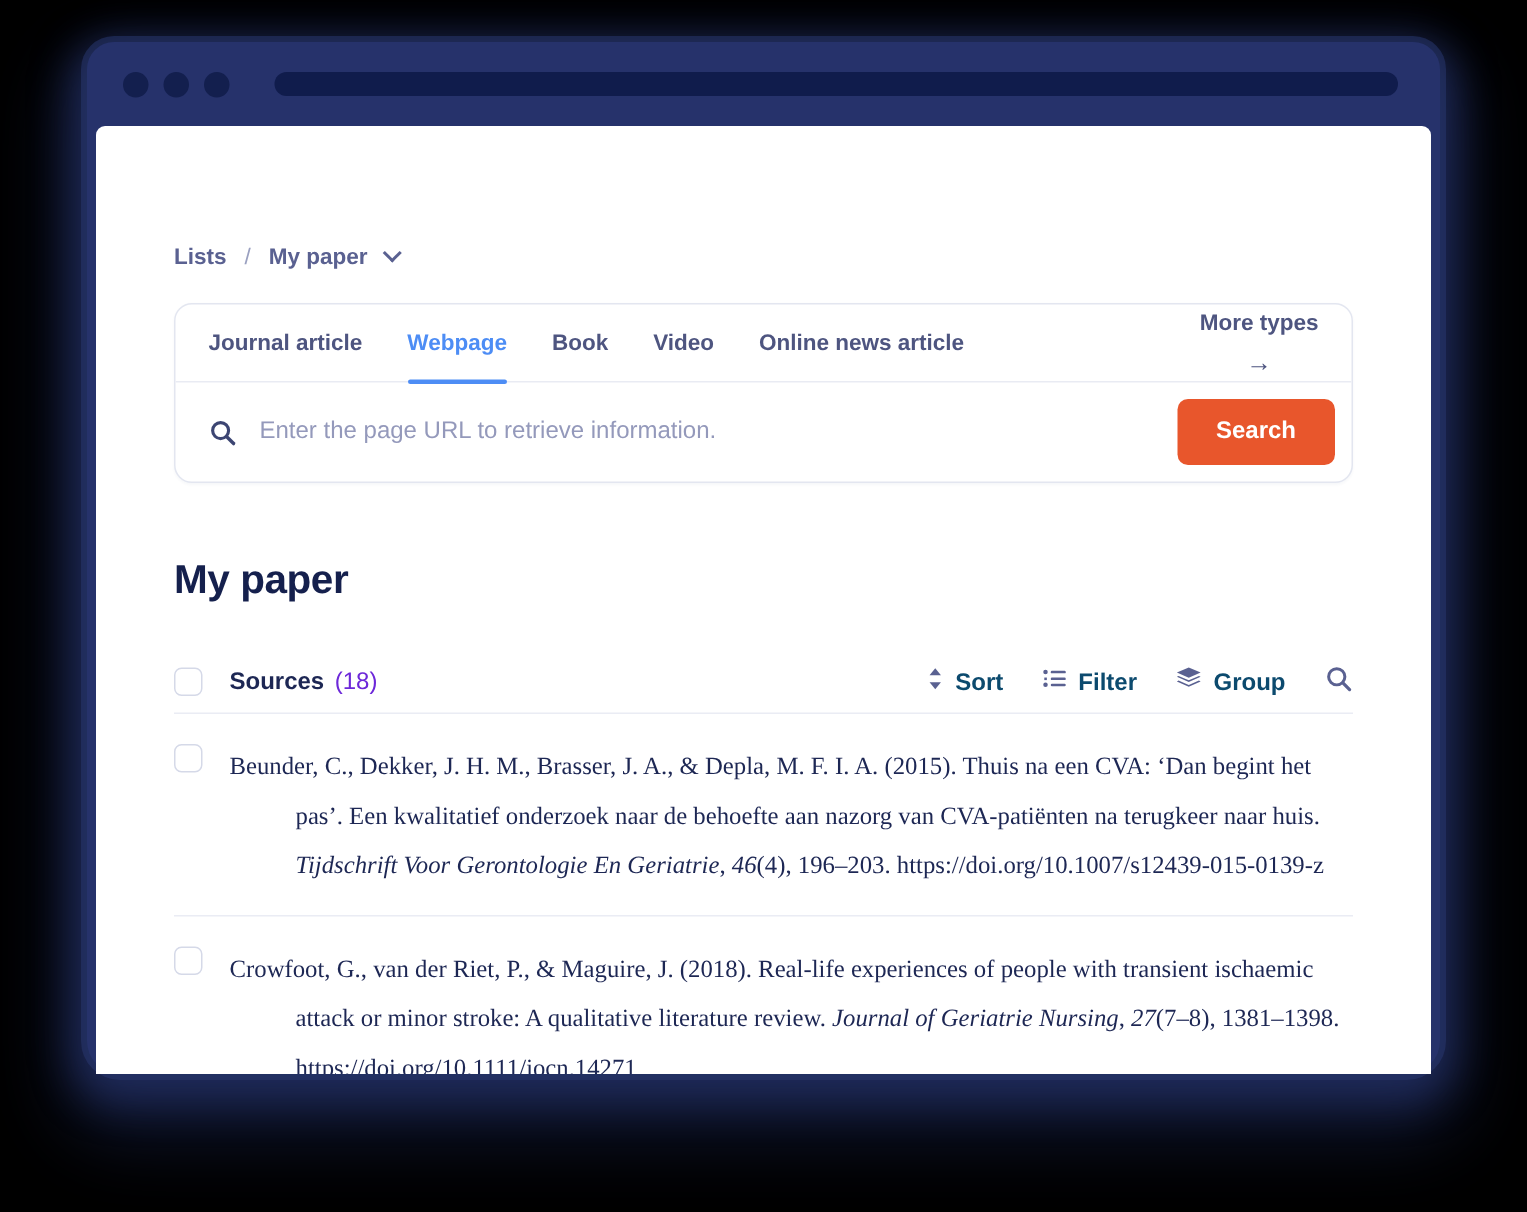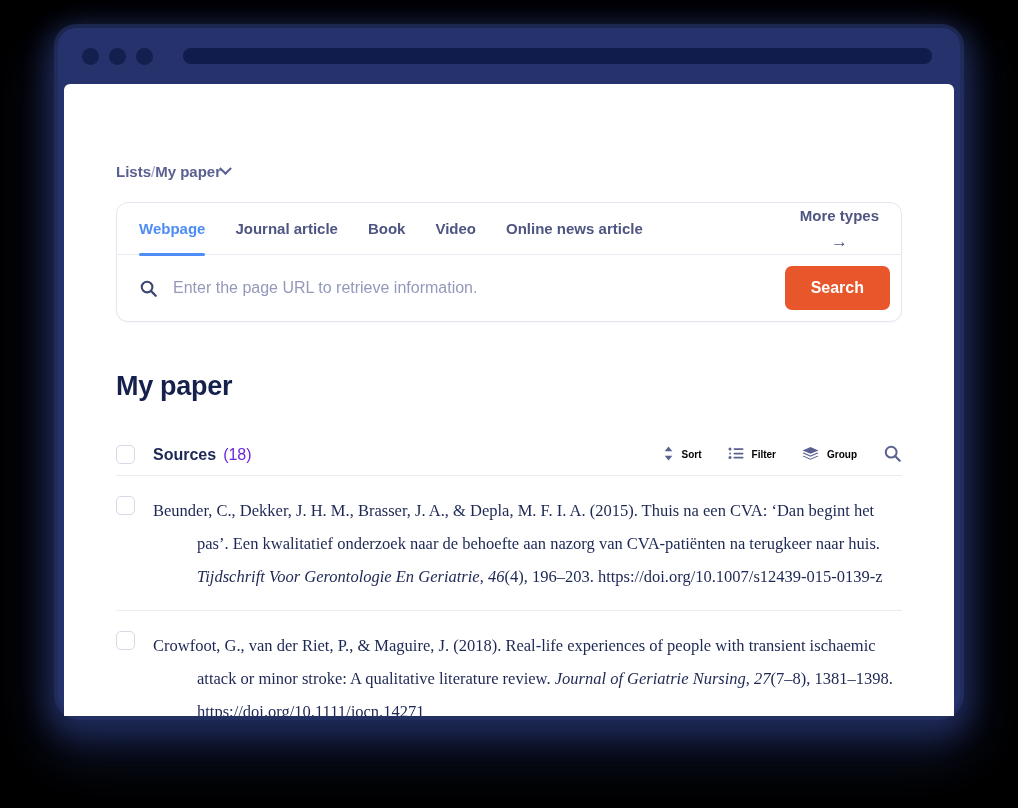--- a/index.html
+++ b/index.html
@@ -60,21 +60,21 @@
   }
 
   #page {
     padding: 0 52px;
   }
 
   
   #breadcrumb {
     display: flex;
     align-items: center;
-    gap: 0;
+    gap: 12px;
     padding-top: 79px;
     font-size: 15px;
     font-weight: 700;
     color: #5a6191;
   }
   #breadcrumb .sep { color: #9aa0c0; font-weight: 400; }
   .chev-down {
     display: inline-block;
     width: 9px; height: 9px;
     border-right: 2px solid #5a6191;
@@ -251,25 +251,25 @@
     color: #6d28d9;
   }
   #sources-tools {
     margin-left: auto;
     display: flex;
     align-items: center;
     gap: 26px;
   }
   .tool {
     display: flex;
-    align-items: center;
+    align-items: flex-end;
     gap: 8px;
-    font-size: 10px;
-    font-weight: 700;
-    color: #000000;
+    font-size: 16px;
+    font-weight: 700;
+    color: #0c4a6e;
     cursor: pointer;
   }
 
   
   .citation-row {
     display: flex;
     align-items: flex-start;
     padding: 18px 0 17px 0;
     border-bottom: 1px solid #eaecf4;
   }
@@ -306,22 +306,22 @@
       <div id="breadcrumb">
         <span>Lists</span>
         <span class="sep">/</span>
         <span>My paper</span>
         <span class="chev-down"></span>
       </div>
 
       <div id="search-card">
 
         <div id="tabs">
+          <span class="tab">Journal article</span>
           <span class="tab active">Webpage</span>
-          <span class="tab">Journal article</span>
           <span class="tab">Book</span>
           <span class="tab">Video</span>
           <span class="tab">Online news article</span>
           <span id="more-types">
             <span>More types</span>
             <span class="arrow-right">→</span>
           </span>
         </div>
 
         <div id="search-row">

